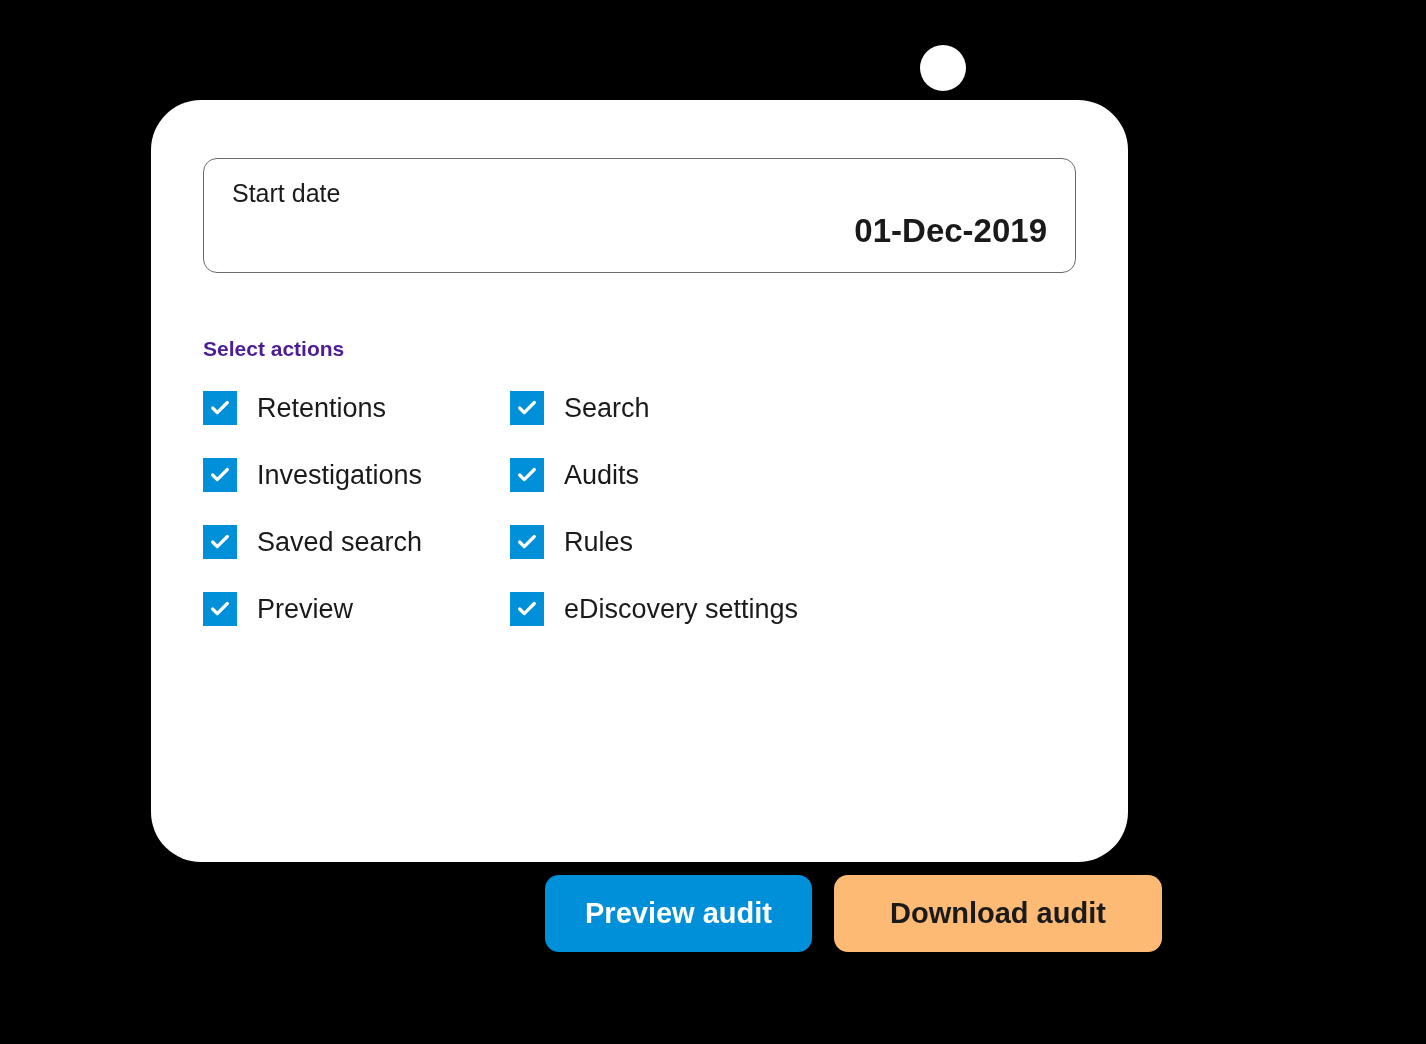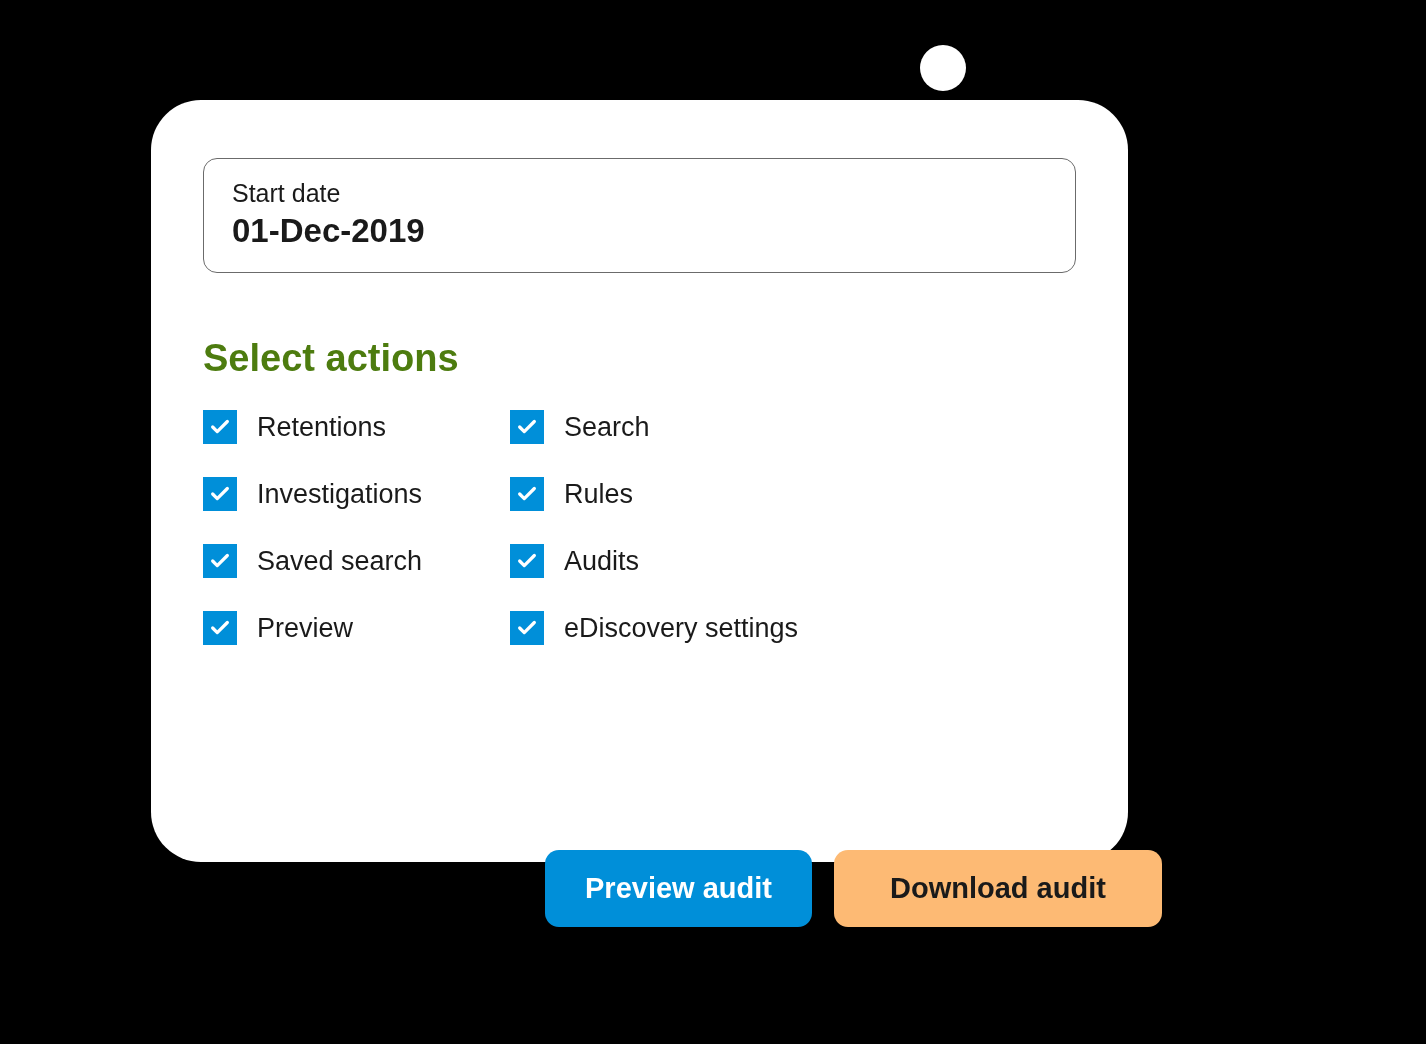--- a/index.html
+++ b/index.html
@@ -47,25 +47,26 @@
     .date-label {
       font-size: 25px;
       color: #1a1a1a;
       margin-bottom: 4px;
       font-weight: 400;
     }
     .date-value {
       font-size: 33px;
       font-weight: 700;
       color: #1a1a1a;
+      text-align: right;
     }
     .section-title {
-      font-size: 38px;
+      font-size: 21px;
       font-weight: 700;
-      color: #4d7c0f;
+      color: #4c1d95;
       margin-bottom: 30px;
     }
     .checkbox-grid {
       display: flex;
       gap: 0;
     }
     .checkbox-col {
       display: flex;
       flex-direction: column;
       gap: 33px;
@@ -91,21 +92,21 @@
       width: 22px;
       height: 22px;
     }
     .checkbox-label {
       font-size: 27px;
       color: #1a1a1a;
       font-weight: 400;
     }
     .button-row {
       position: absolute;
-      top: 850px;
+      top: 875px;
       left: 545px;
       display: flex;
       gap: 22px;
     }
     .btn {
       padding: 22px 40px;
       border-radius: 14px;
       font-size: 29px;
       font-weight: 600;
       border: none;
@@ -181,29 +182,29 @@
             </svg>
         </div>
         <span class="checkbox-label">Search</span>
       </div>
       <div class="checkbox-row">
         <div class="checkbox">
           <svg viewBox="0 0 24 24">
               <path d="M4 12 L9 17 L20 6" stroke="#fff" stroke-width="3.5" fill="none" stroke-linecap="round" stroke-linejoin="round"></path>
             </svg>
         </div>
+        <span class="checkbox-label">Audits</span>
+      </div>
+      <div class="checkbox-row">
+        <div class="checkbox">
+          <svg viewBox="0 0 24 24">
+              <path d="M4 12 L9 17 L20 6" stroke="#fff" stroke-width="3.5" fill="none" stroke-linecap="round" stroke-linejoin="round"></path>
+            </svg>
+        </div>
         <span class="checkbox-label">Rules</span>
-      </div>
-      <div class="checkbox-row">
-        <div class="checkbox">
-          <svg viewBox="0 0 24 24">
-              <path d="M4 12 L9 17 L20 6" stroke="#fff" stroke-width="3.5" fill="none" stroke-linecap="round" stroke-linejoin="round"></path>
-            </svg>
-        </div>
-        <span class="checkbox-label">Audits</span>
       </div>
       <div class="checkbox-row">
         <div class="checkbox">
           <svg viewBox="0 0 24 24">
               <path d="M4 12 L9 17 L20 6" stroke="#fff" stroke-width="3.5" fill="none" stroke-linecap="round" stroke-linejoin="round"></path>
             </svg>
         </div>
         <span class="checkbox-label">eDiscovery settings</span>
       </div>
     </div>

